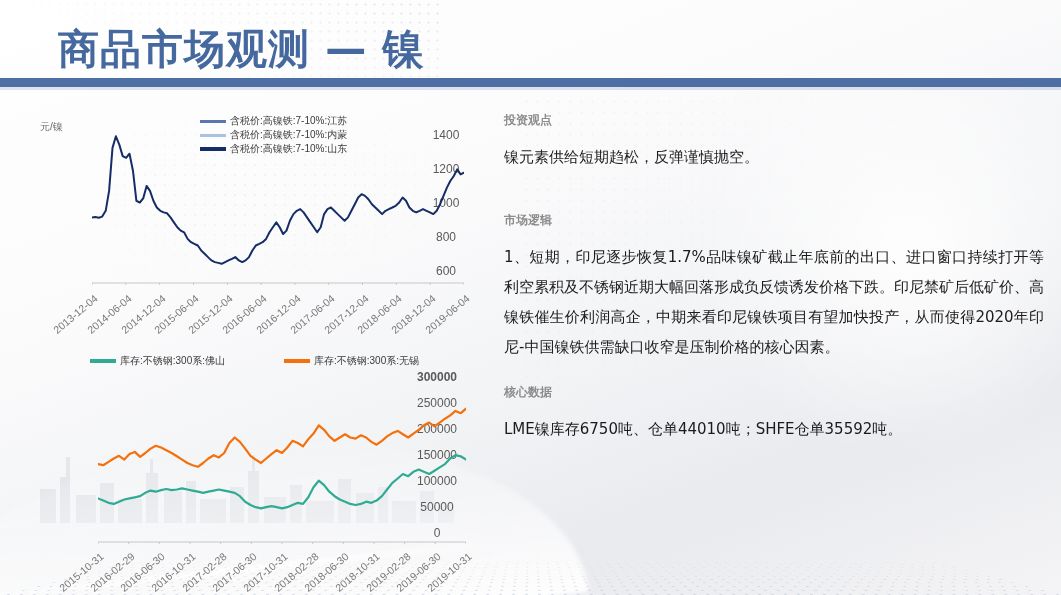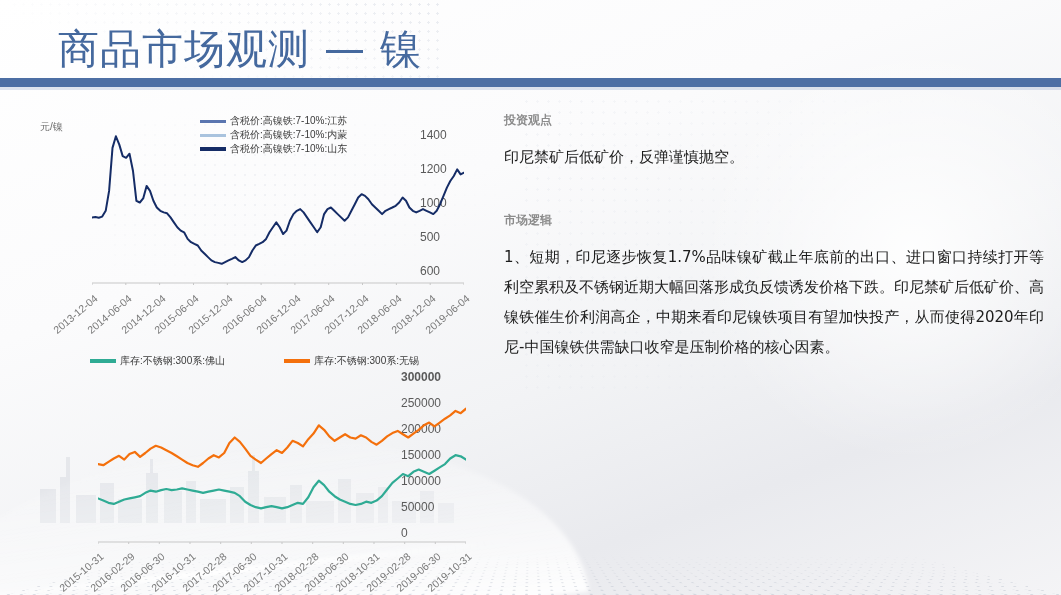--- a/index.html
+++ b/index.html
@@ -49,37 +49,37 @@
   .sweep2{position:absolute;left:-60px;bottom:20px;width:560px;height:6px;
     background:linear-gradient(to right,rgba(255,255,255,0),rgba(255,255,255,.95),rgba(255,255,255,0));
     transform:rotate(-6deg);filter:blur(1px);}
   .skyline{position:absolute;left:30px;bottom:72px;width:430px;height:80px;opacity:.17;}
   .glow-right{position:absolute;right:-60px;top:40px;width:420px;height:420px;border-radius:50%;
     background:radial-gradient(closest-side,rgba(255,255,255,.9),rgba(255,255,255,0));}
 
   
   .title{
     position:absolute;left:58px;top:22px;
-    font-size:41px;font-weight:normal;letter-spacing:1px;
+    font-size:41px;font-weight:bold;letter-spacing:1px;
     color:#45699e;
     font-family:"DejaVu Sans","Liberation Sans",sans-serif;
     white-space:nowrap;
   }
   .title-rule{position:absolute;left:0;right:0;top:78px;height:9px;background:#4d6fa4;}
   .title-rule-soft{position:absolute;left:0;right:0;top:87px;height:3px;background:rgba(77,111,164,.18);}
 
   
   .chart{position:absolute;}
   #chart1{left:32px;top:112px;width:440px;height:225px;}
   #chart2{left:18px;top:352px;width:455px;height:235px;}
   .axis-unit{position:absolute;font-size:10px;color:#6b6b6b;}
   .legend{position:absolute;display:flex;align-items:center;font-size:10px;color:#3a3a3a;
     white-space:nowrap;}
   .legend .swatch{display:inline-block;width:26px;height:3px;margin-right:4px;}
-  .ylab{position:absolute;right:0;font-size:12px;color:#5a5a5a;text-align:left;white-space:nowrap;}
+  .ylab{position:absolute;right:0;font-size:12px;color:#5a5a5a;text-align:center;white-space:nowrap;}
   .xlab{position:absolute;font-size:10.5px;color:#7a7a7a;white-space:nowrap;
     transform-origin:right top;transform:rotate(-40deg);}
 
   
   .panel{position:absolute;left:504px;top:112px;width:540px;}
   .sec-head{font-size:12px;font-weight:bold;color:#8c8c8c;margin:0 0 13px 0;
     font-family:"DejaVu Sans","Liberation Sans",sans-serif;}
   .body-text{font-size:15px;line-height:30px;color:#1b1b1b;margin:0;text-align:justify;
     font-family:"DejaVu Sans","Liberation Sans",sans-serif;}
   .sec{margin-bottom:20px;}
@@ -145,21 +145,21 @@
       <span>含税价:高镍铁:7-10%:内蒙</span>
     </div>
     <div class="legend" style="left:168px;top:30px;">
       <span class="swatch" style="background:#152c66;height:4px"></span>
       <span>含税价:高镍铁:7-10%:山东</span>
     </div>
 
     <div class="ylab" style="width:52px;top:16px;">1400</div>
     <div class="ylab" style="width:52px;top:50px;">1200</div>
     <div class="ylab" style="width:52px;top:84px;">1000</div>
-    <div class="ylab" style="width:52px;top:118px;">500</div>
+    <div class="ylab" style="width:52px;top:118px;">800</div>
     <div class="ylab" style="width:52px;top:152px;">600</div>
 
     <svg id="chart1-svg" style="position:absolute;left:60px;top:8px;" width="372" height="165" viewBox="0 0 372 165" preserveAspectRatio="none">
       <line x1="0" y1="163" x2="372" y2="163" stroke="#c7c7c7" stroke-width="1"></line>
       <g id="c1-ticks" stroke="#c7c7c7" stroke-width="1">
           <line x1="0.0" y1="163" x2="0.0" y2="167"></line>
           <line x1="33.8" y1="163" x2="33.8" y2="167"></line>
           <line x1="67.6" y1="163" x2="67.6" y2="167"></line>
           <line x1="101.5" y1="163" x2="101.5" y2="167"></line>
           <line x1="135.3" y1="163" x2="135.3" y2="167"></line>
@@ -244,23 +244,27 @@
         <div class="xlab" style="left:328.6666666666667px;top:198px;width:58px;text-align:right;">2019-02-28</div>
         <div class="xlab" style="left:359.3333333333333px;top:198px;width:58px;text-align:right;">2019-06-30</div>
         <div class="xlab" style="left:390px;top:198px;width:58px;text-align:right;">2019-10-31</div>
       </div>
   </div>
 
   <div class="panel">
 
     <div class="sec">
       <div class="sec-head">投资观点</div>
-      <p class="body-text">印尼禁矿后低矿价，反弹谨慎抛空。</p>
+      <p class="body-text">镍元素供给短期趋松，反弹谨慎抛空。</p>
     </div>
 
     <div class="sec logic" style="margin-top:40px;">
       <div class="sec-head">市场逻辑</div>
       <p class="body-text">1、短期，印尼逐步恢复1.7%品味镍矿截止年底前的出口、进口窗口持续打开等利空累积及不锈钢近期大幅回落形成负反馈诱发价格下跌。印尼禁矿后低矿价、高镍铁催生价利润高企，中期来看印尼镍铁项目有望加快投产，从而使得2020年印尼-中国镍铁供需缺口收窄是压制价格的核心因素。</p>
     </div>
 
+    <div class="sec" style="margin-top:22px;">
+      <div class="sec-head">核心数据</div>
+      <p class="body-text">LME镍库存6750吨、仓单44010吨；SHFE仓单35592吨。</p>
+    </div>
 
   </div>
 </div>
 
 </body></html>

